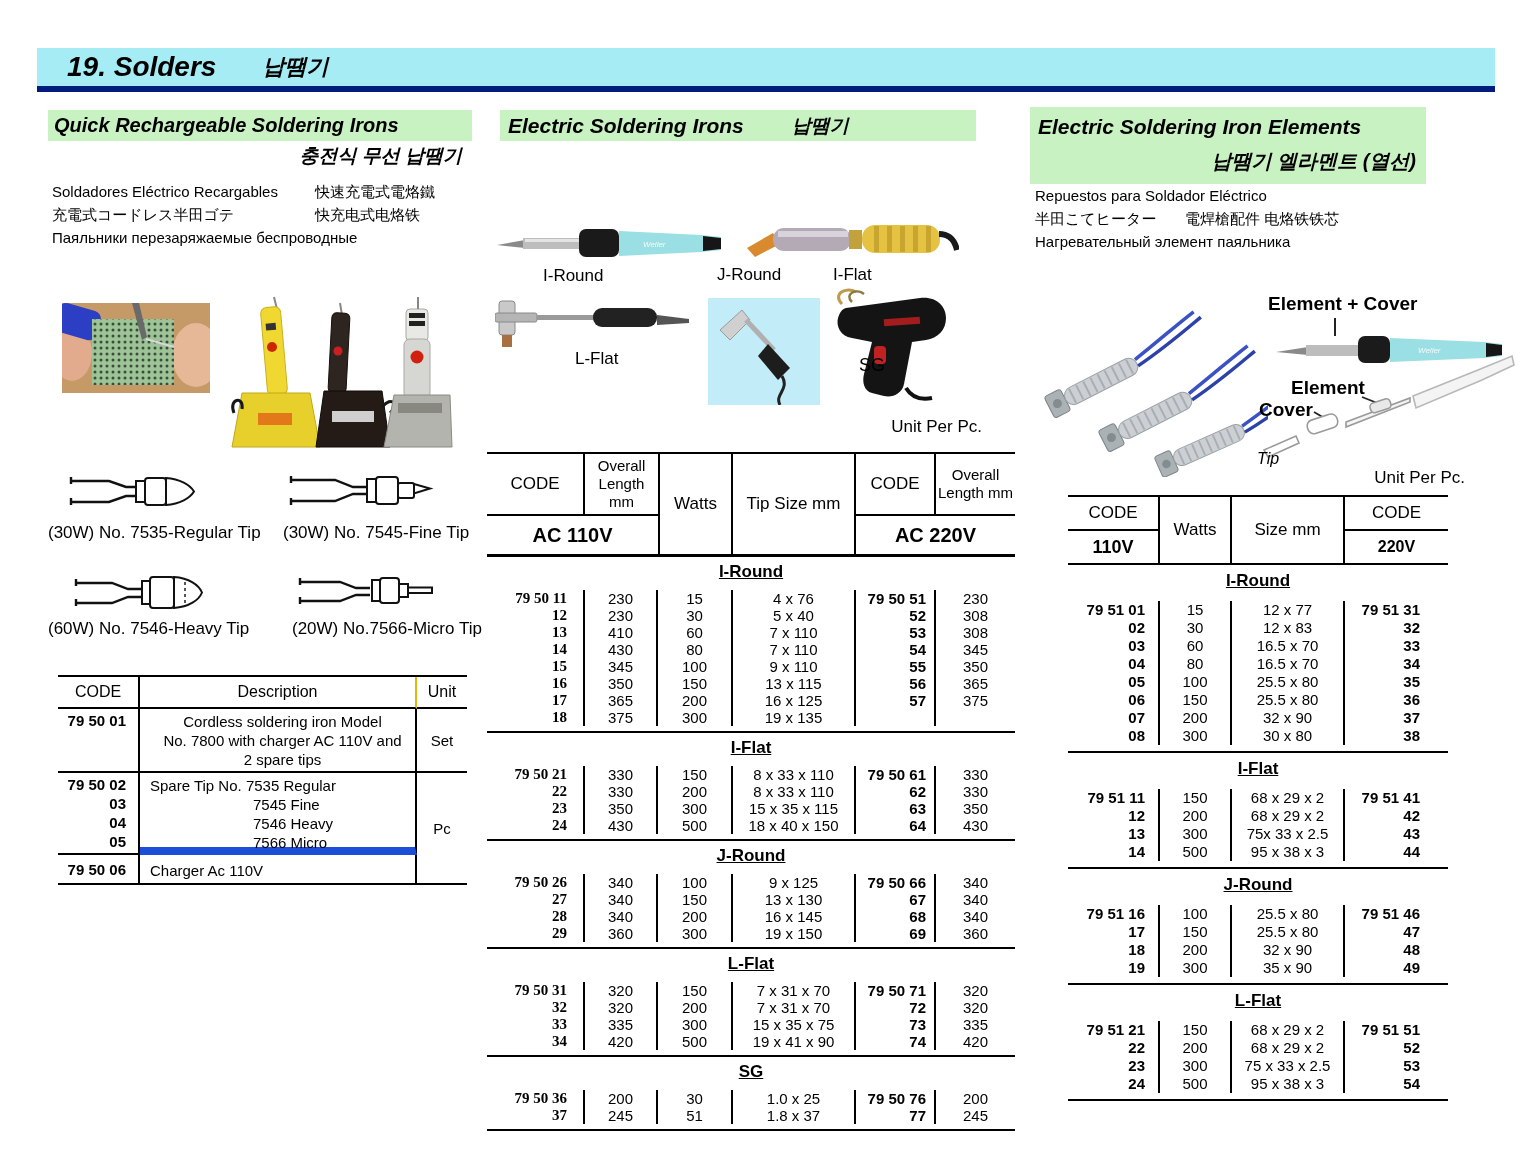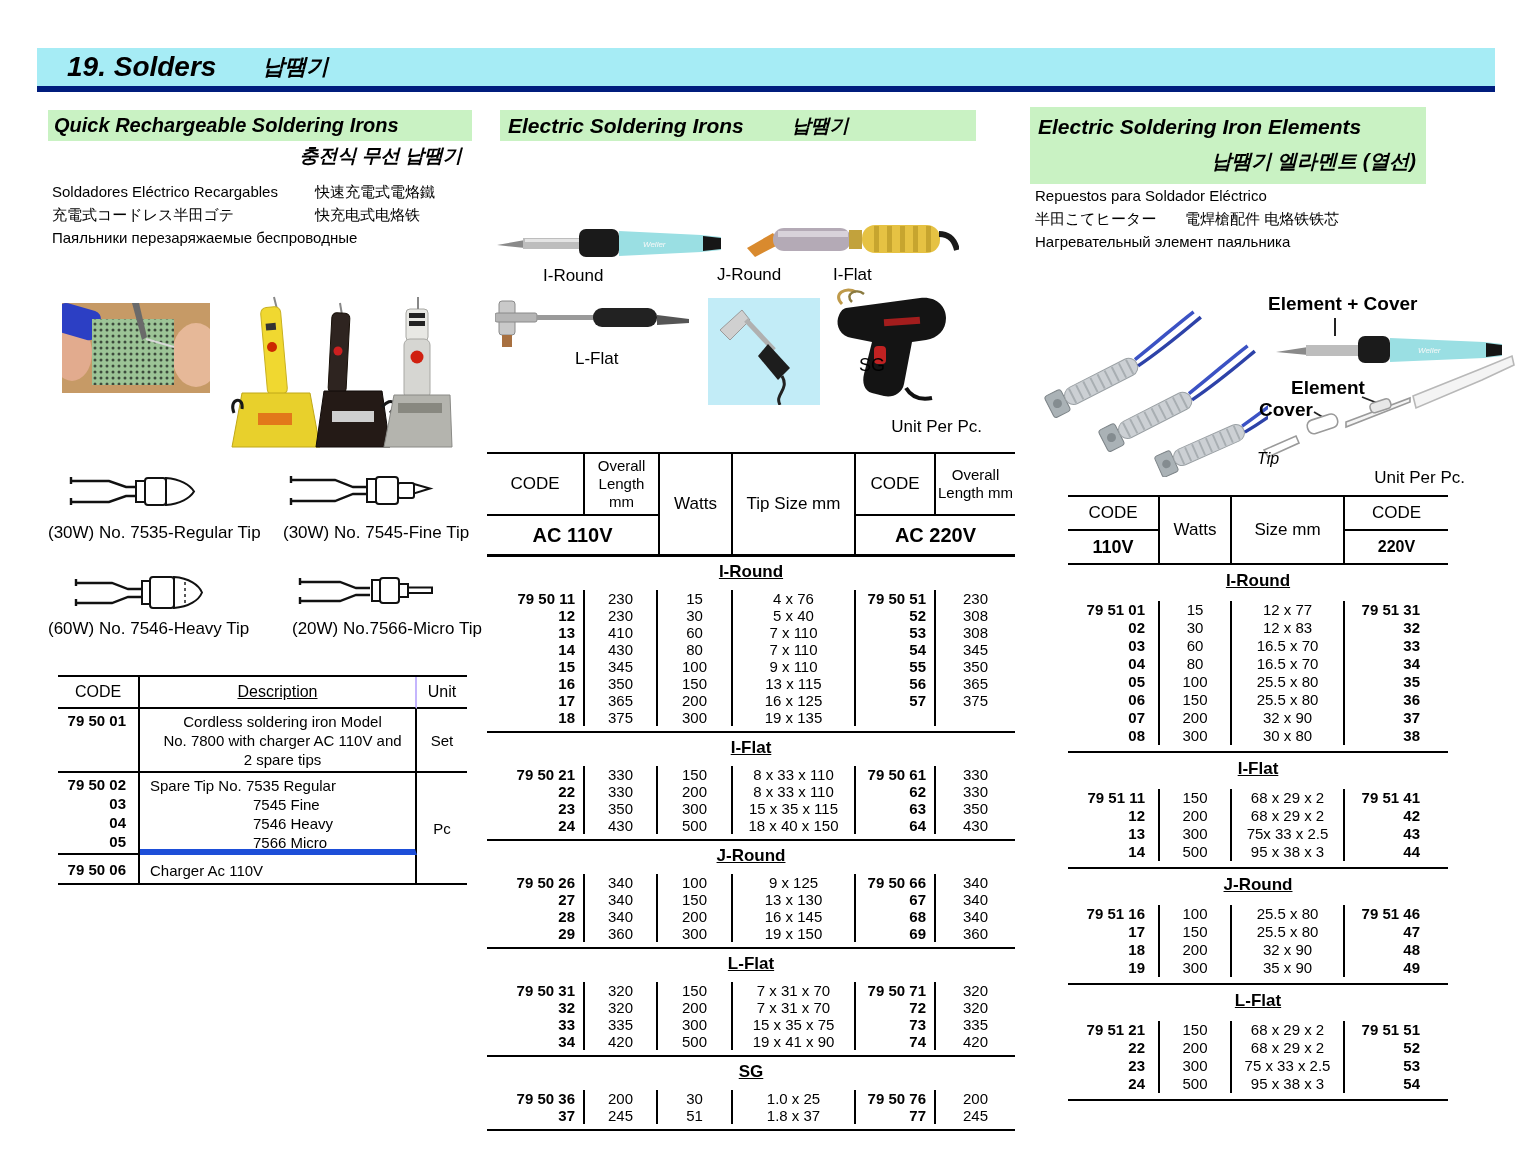--- a/index.html
+++ b/index.html
@@ -55,21 +55,21 @@
   .mh-code1{grid-area:1/1/2/2;border-right:2px solid #000;border-bottom:2px solid #000;}
   .mh-len1{grid-area:1/2/2/3;border-bottom:2px solid #000;font-size:15px;line-height:18px;}
   .mh-watts{grid-area:1/3/3/4;border-right:2px solid #000;border-left:2px solid #000;}
   .mh-tip{grid-area:1/4/3/5;border-right:2px solid #000;}
   .mh-code2{grid-area:1/5/2/6;border-right:2px solid #000;border-bottom:2px solid #000;}
   .mh-len2{grid-area:1/6/2/7;border-bottom:2px solid #000;font-size:15px;line-height:18px;}
   .mh-ac1{grid-area:2/1/3/3;font-size:20px;font-weight:bold;}
   .mh-ac2{grid-area:2/5/3/7;font-size:20px;font-weight:bold;}
   .mtable .trow{grid-template-columns:98px 73px 75px 123px 80px 79px;height:17px;
                 line-height:17px;font-size:15px;}
-  .m0{padding-right:8px;} .m4{padding-right:8px;}
+  .m0{padding-right:16px;font-family:Liberation Serif, serif;} .m4{padding-right:8px;}
 
   
   .rtable{left:1068px;top:495px;width:380px;}
   .rt-header{display:grid;grid-template-columns:92px 72px 113px 103px;
              grid-template-rows:34px 32px;border-top:2px solid #000;border-bottom:2px solid #000;
              font-size:17px;}
   .rh{display:flex;align-items:center;justify-content:center;}
   .rh-code1{grid-area:1/1/2/2;border-right:2px solid #000;border-bottom:2px solid #000;}
   .rh-watts{grid-area:1/2/3/3;border-right:2px solid #000;}
   .rh-size{grid-area:1/3/3/4;border-right:2px solid #000;}
@@ -81,27 +81,27 @@
   .rtable .rows{padding:4px 0 6px 0;}
   .rtable .sec-title{height:32px;}
 
   
   .ltable{left:58px;top:675px;width:409px;border-top:2px solid #000;border-bottom:2px solid #000;}
   .lt-grid{display:grid;grid-template-columns:82px 277px 50px;grid-template-rows:32px 64px 82px 28px;}
   .ltc{box-sizing:border-box;font-size:15px;}
   .lt-grid .h{display:flex;align-items:center;justify-content:center;font-size:16px;
               border-bottom:2px solid #000;}
   .hc{grid-area:1/1/2/2;border-right:2px solid #000;}
-  .hd{grid-area:1/2/2/3;border-right:2px solid #c4b5fd;text-decoration:underline;}
+  .hd{grid-area:1/2/2/3;border-right:2px solid #eab308;}
   .hu{grid-area:1/3/2/4;}
   .r1c{grid-area:2/1/3/2;border-right:2px solid #000;border-bottom:2px solid #000;}
   .r1d{grid-area:2/2/3/3;border-right:2px solid #000;border-bottom:2px solid #000;text-align:center;}
   .r1u{grid-area:2/3/3/4;border-bottom:2px solid #000;}
   .r2c{grid-area:3/1/4/2;border-right:2px solid #000;border-bottom:2px solid #000;}
-  .r2d{grid-area:3/2/4/3;border-right:2px solid #000;border-bottom:6px solid #1d4ed8;}
+  .r2d{grid-area:3/2/4/3;border-right:2px solid #000;border-bottom:8px solid #1d4ed8;}
   .r2u{grid-area:3/3/5/4;}
   .r3c{grid-area:4/1/5/2;border-right:2px solid #000;}
   .r3d{grid-area:4/2/5/3;border-right:2px solid #000;}
   .lcode{text-align:right;padding-right:12px;font-weight:bold;line-height:19px;padding-top:2px;}
   .ldesc{padding-left:10px;line-height:19px;padding-top:3px;}
   .ldesc .indent{padding-left:103px;}
   .lunit{display:flex;align-items:center;justify-content:center;}
   .r3c{line-height:26px;} .r3d{line-height:26px;}
 
   svg text{font-family:"Liberation Sans",sans-serif;}

